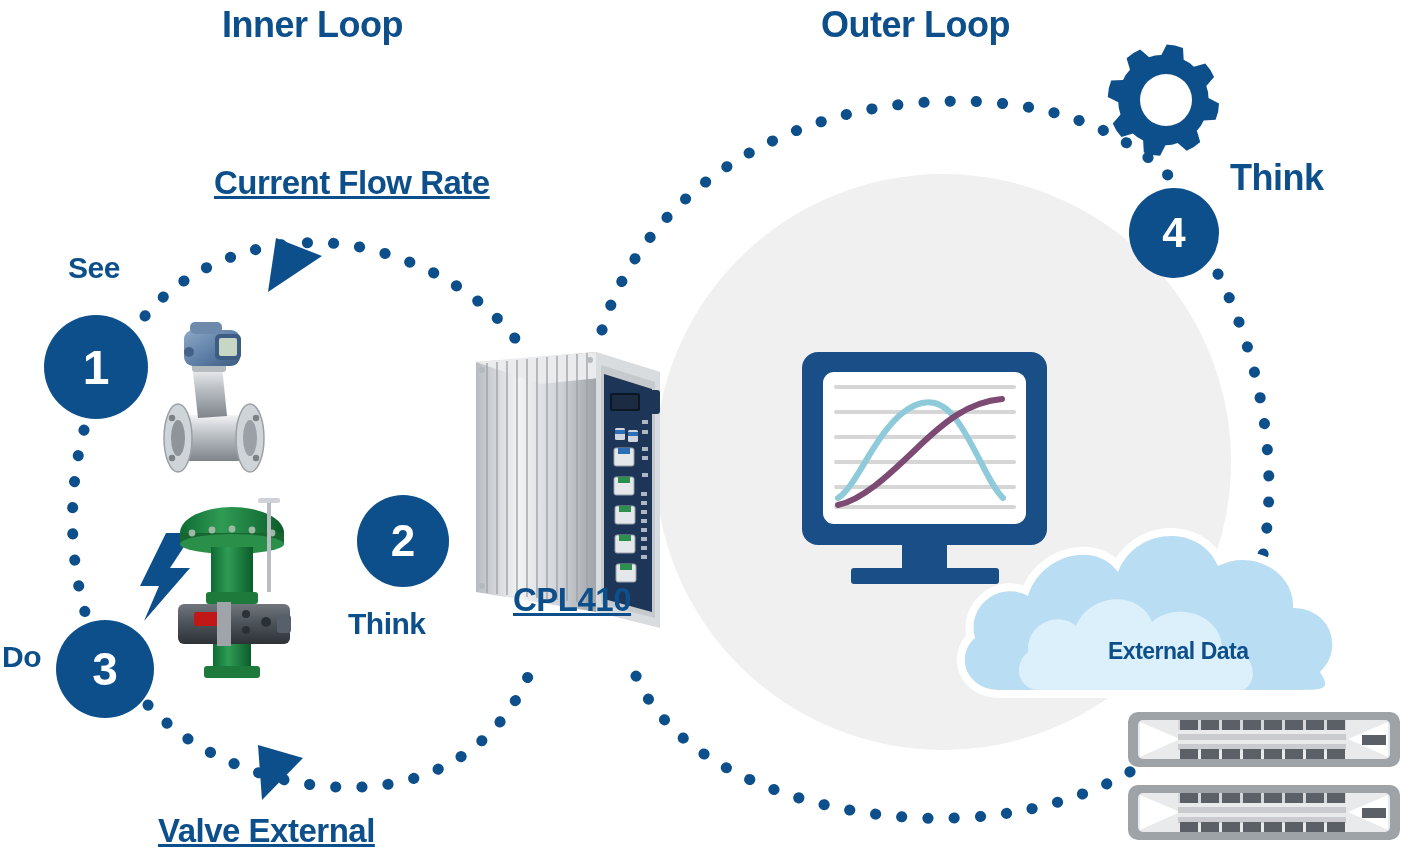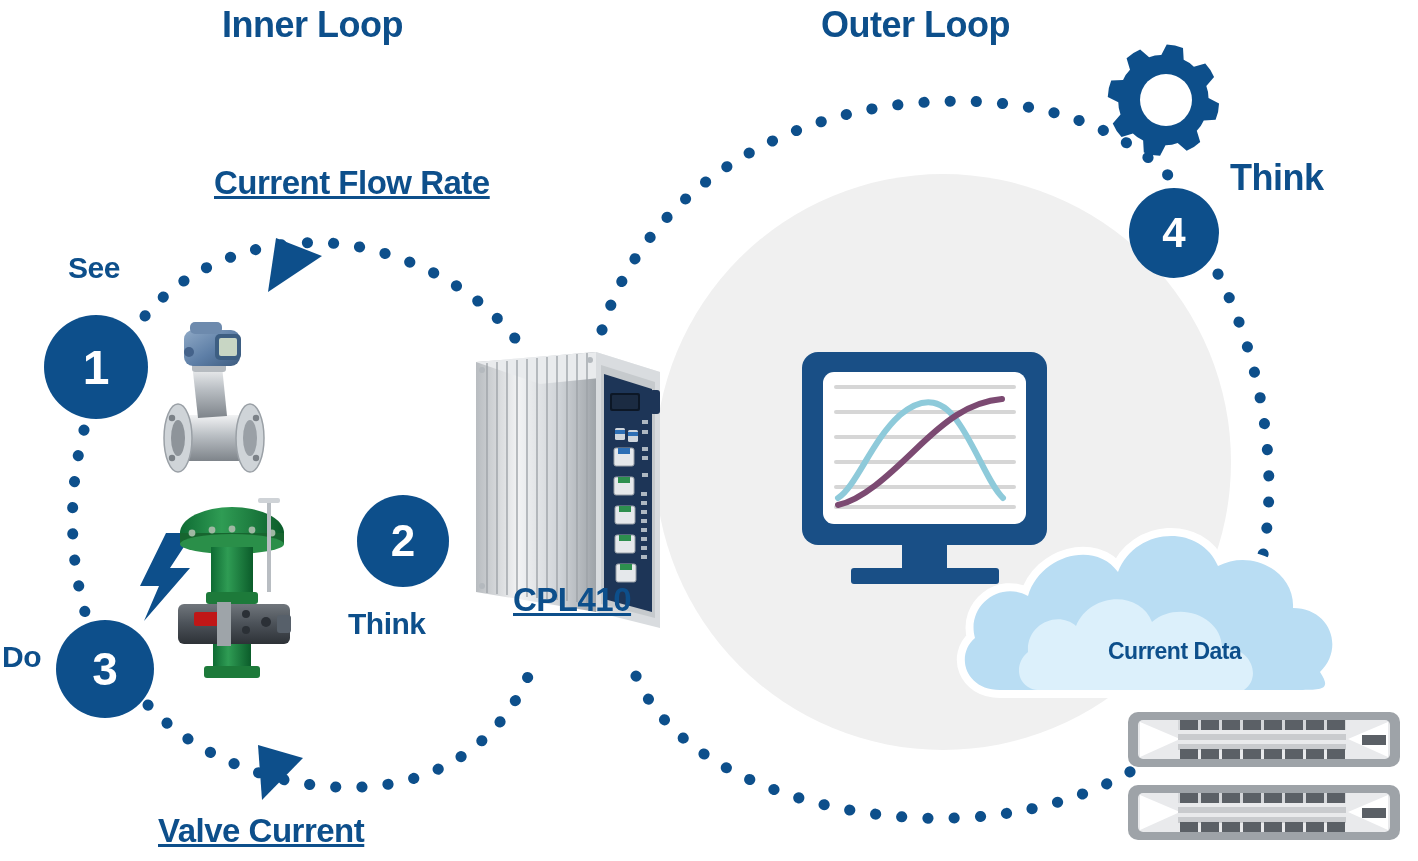--- a/index.html
+++ b/index.html
@@ -345,33 +345,33 @@
       <circle cx="590" cy="606" r="3" fill="#b4b9be"></circle>
     </g>
   </svg>
 
   <div class="lbl lbl-xl" style="left:222px; top:4px;">Inner Loop</div>
 
   <div class="lbl lbl-xl" style="left:810px; top:4px;margin-left:11px;">Outer Loop</div>
 
   <div class="lbl lbl-lg" style="left:214px; top:164px;">Current Flow Rate</div>
 
-  <div class="lbl lbl-lg" style="left:158px; top:812px;">Valve Current</div>
+  <div class="lbl lbl-lg" style="left:158px; top:812px;">Valve External</div>
 
   <div class="lbl lbl-md" style="left:68px; top:251px;">See</div>
 
   <div class="lbl lbl-md" style="left:348px; top:607px;">Think</div>
 
   <div class="lbl lbl-md" style="left:2px; top:640px;">Do</div>
 
   <div class="lbl lbl-xl" style="left:1230px; top:157px;">Think</div>
 
   <div class="lbl lbl-lg" style="left:513px; top:581px;">CPL410</div>
 
-  <div class="lbl lbl-sm" style="left:1108px; top:638px;">Current Data</div>
+  <div class="lbl lbl-sm" style="left:1108px; top:638px;">External Data</div>
 
   <div class="step-circle step-1" style="left:44px; top:315px;">
     <span>1</span>
   </div>
 
   <div class="step-circle step-2" style="left:357px; top:495px;">
     <span>2</span>
   </div>
 
   <div class="step-circle step-3" style="left:56px; top:620px;">

